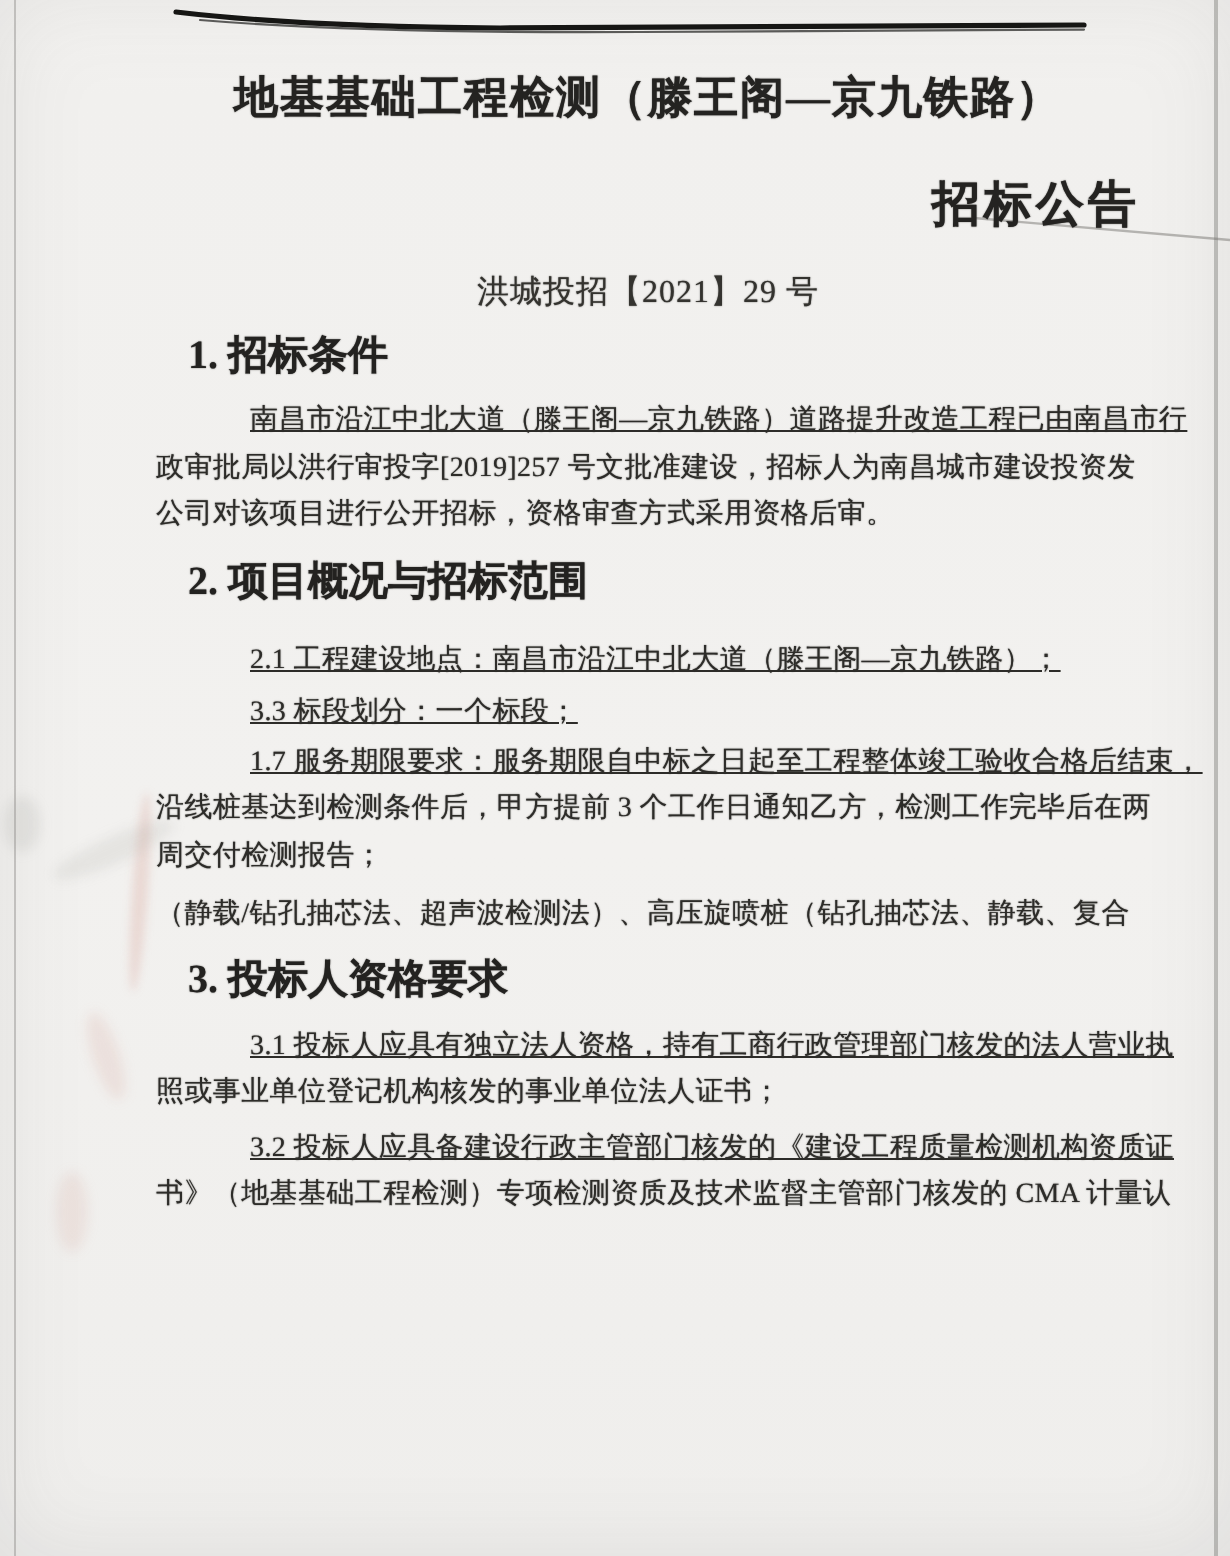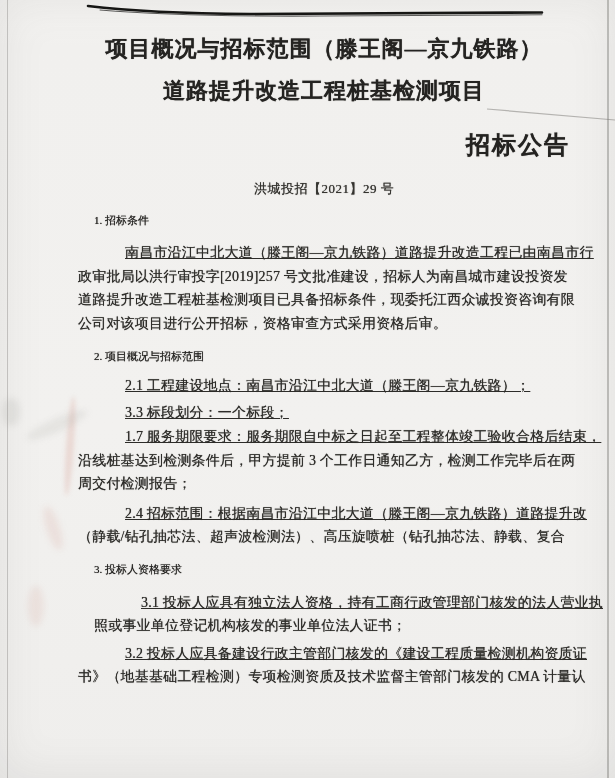--- a/index.html
+++ b/index.html
@@ -34,37 +34,37 @@
   .title{
     text-align:center;font-weight:700;font-size:22px;line-height:26px;
     letter-spacing:1px;color:#242321;white-space:nowrap;
   }
   .t2{margin-top:16px;}
   .gong{
     text-align:right;font-weight:700;font-size:24px;line-height:30px;
     letter-spacing:2px;color:#242321;margin-top:26px;
   }
   .docnum{
-    text-align:center;font-size:13px;line-height:18px;
+    text-align:center;font-size:16px;line-height:18px;
     letter-spacing:0.5px;margin-top:20px;color:#34332f;
   }
   .sh{
-    font-weight:400;font-size:11px;line-height:22px;
+    font-weight:700;font-size:20px;line-height:22px;
     padding-left:16px;color:#232220;white-space:nowrap;
   }
   .sh1{margin-top:11px;}
   .sh2{margin-top:10px;}
   .sh3{margin-top:9px;}
   .para{margin:0;}
   .p1{margin-top:10px;}
-  .p21{margin-top:7px;}
+  .p21{margin-top:17px;}
   .p22{margin-top:3px;}
   .p23{margin-top:1px;}
   .p24{margin-top:6px;}
-  .p31{margin-top:11px;margin-left:16px;}
+  .p31{margin-top:11px;}
   .p32{margin-top:4px;}
   .bl{
     font-size:14px;line-height:23.5px;letter-spacing:0.2px;
     white-space:nowrap;color:#2d2c29;
   }
   .ind{text-indent:47px;text-decoration:underline;}
 </style>
 </head>
 <body>
 
@@ -83,54 +83,51 @@
   <div class="edge right"></div>
 
   <div class="smudge pink1"></div>
   <div class="smudge pink2"></div>
   <div class="smudge pink3"></div>
   <div class="smudge gray1"></div>
   <div class="smudge gray2"></div>
 
   <div class="content">
 
-    <div class="title t1">项目概况与招标范围（滕王阁—京九铁路）</div>
-    <div class="title t2">道路提升改造工程桩基检测项目</div>
+    <div class="title t1">地基基础工程检测（滕王阁—京九铁路）</div>
 
     <div class="gong">招标公告</div>
 
     <div class="docnum">洪城投招【2021】29 号</div>
 
     <div class="sh sh1">1. 招标条件</div>
 
     <div class="para p1">
       <div class="bl ind">南昌市沿江中北大道（滕王阁—京九铁路）道路提升改造工程已由南昌市行</div>
       <div class="bl">政审批局以洪行审投字[2019]257 号文批准建设，招标人为南昌城市建设投资发</div>
-      <div class="bl">道路提升改造工程桩基检测项目已具备招标条件，现委托江西众诚投资咨询有限</div>
       <div class="bl">公司对该项目进行公开招标，资格审查方式采用资格后审。</div>
     </div>
 
     <div class="sh sh2">2. 项目概况与招标范围</div>
 
     <div class="para p21">
       <div class="bl ind">2.1 工程建设地点：南昌市沿江中北大道（滕王阁—京九铁路）；</div>
     </div>
 
     <div class="para p22">
       <div class="bl ind">3.3 标段划分：一个标段；</div>
     </div>
 
     <div class="para p23">
       <div class="bl ind">1.7 服务期限要求：服务期限自中标之日起至工程整体竣工验收合格后结束，</div>
       <div class="bl">沿线桩基达到检测条件后，甲方提前 3 个工作日通知乙方，检测工作完毕后在两</div>
       <div class="bl">周交付检测报告；</div>
     </div>
 
     <div class="para p24">
-      <div class="bl ind">2.4 招标范围：根据南昌市沿江中北大道（滕王阁—京九铁路）道路提升改</div>
       <div class="bl">（静载/钻孔抽芯法、超声波检测法）、高压旋喷桩（钻孔抽芯法、静载、复合</div>
     </div>
 
     <div class="sh sh3">3. 投标人资格要求</div>
 
     <div class="para p31">
       <div class="bl ind">3.1 投标人应具有独立法人资格，持有工商行政管理部门核发的法人营业执</div>
       <div class="bl">照或事业单位登记机构核发的事业单位法人证书；</div>
     </div>
 

